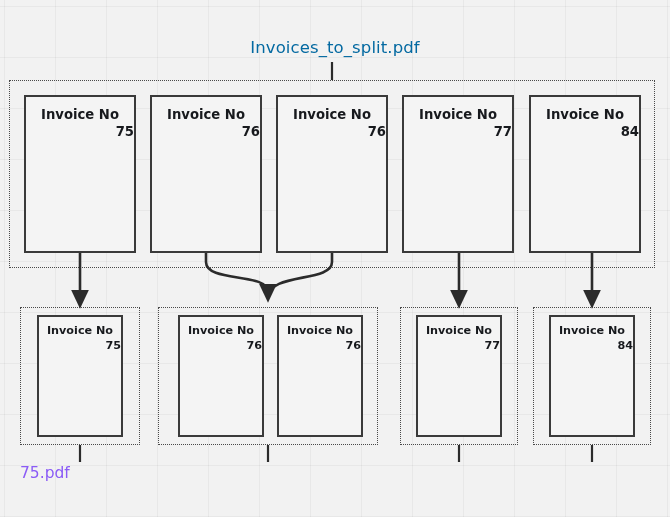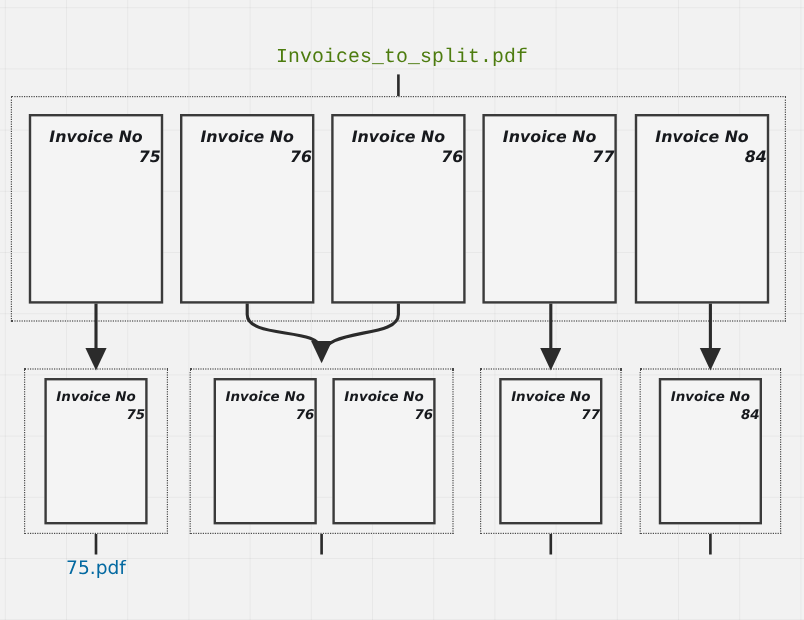--- a/index.html
+++ b/index.html
@@ -44,43 +44,41 @@
   }
 
   
   #source-file-title {
     position: absolute;
     left: 0;
     top: 38px;
     width: 670px;
     text-align: center;
     font-size: 16.5px;
-    color: #4d7c0f;
+    color: #0369a1;
     letter-spacing: 0.1px;
-    font-family: Liberation Mono, monospace;
   }
 
   
   #source-document-group {
     position: absolute;
     left: 9px;
     top: 80px;
     width: 646px;
     height: 188px;
     border: 1.5px dotted #4a4a4a;
     box-sizing: border-box;
   }
 
   
   .page-box {
     position: absolute;
     background: #f4f4f4;
     border: 2px solid #3a3a3a;
     box-sizing: border-box;
-    font-style: italic;
   }
   .page-label {
     text-align: center;
     font-weight: bold;
     color: #17191d;
     line-height: 1.32;
   }
   .page-label .page-title-line {
     display: block;
   }
@@ -117,23 +115,22 @@
   }
   .bottom-page .page-label {
     margin-top: 7px;
     font-size: 11.2px;
   }
 
   
   .output-filename {
     position: absolute;
     top: 464px;
-    text-align: center;
     font-size: 15.5px;
-    color: #0369a1;
+    color: #8b5cf6;
   }
 </style>
 </head>
 <body>
 
 <div id="grid-background"></div>
 
 <div id="diagram-root">
 
   <div id="source-file-title">Invoices_to_split.pdf</div>

